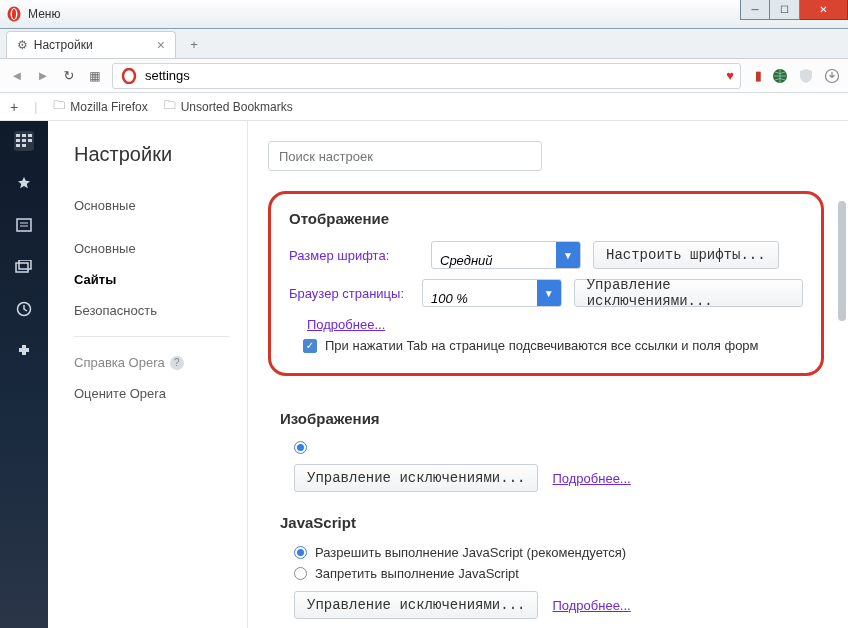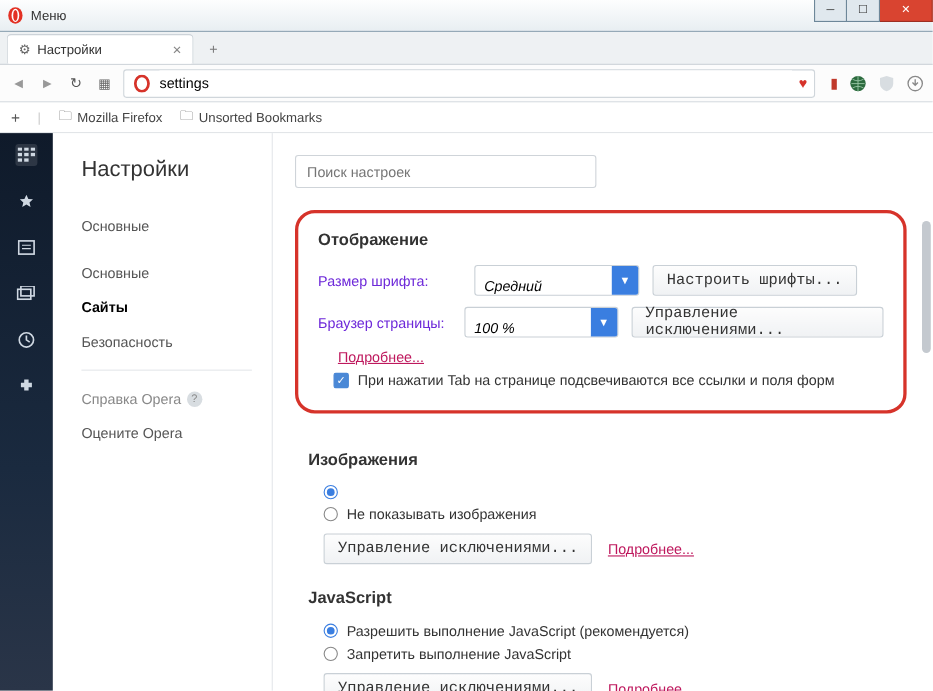--- a/index.html
+++ b/index.html
@@ -60,21 +60,21 @@
 .section-title { font-size: 15px; font-weight: 600; color: #333; margin-bottom: 14px; }
 .highlight-box { border: 3px solid #d6332a; border-radius: 18px; padding: 14px 18px 14px 18px; margin-bottom: 34px; }
 .highlight-box .section-title { margin-top: 2px; }
 
 .row { display: flex; align-items: center; gap: 12px; margin-bottom: 10px; }
 .row-label { width: 130px; font-size: 13px; color: #6d28d9; }
 .select-ctl { width: 150px; height: 28px; border: 1px solid #c9d0d6; border-radius: 3px; display: flex; align-items: flex-end; background: #fff; font-style: italic; }
 .select-ctl span { flex: 1; padding: 0 8px; font-size: 13px; }
 .select-ctl .chev { width: 24px; height: 100%; background: #3a7ee0; color: #fff; display: flex; align-items: center; justify-content: center; font-size: 10px; border-radius: 0 2px 2px 0; }
 .btn { height: 28px; padding: 0 12px; border: 1px solid #c9d0d6; background: linear-gradient(#fdfdfd,#f0f2f4); border-radius: 3px; font-size: 14px; color: #333; display: flex; align-items: center; cursor: pointer; font-family: Liberation Mono, monospace; }
-.link { color: #be185d; font-size: 13px; text-decoration: underline; cursor: pointer; }
+.link { color: #6d28d9; font-size: 13px; text-decoration: underline; cursor: pointer; }
 .indent { padding-left: 18px; }
 
 .check-row, .radio-row { display: flex; align-items: center; gap: 8px; font-size: 13px; color: #333; margin: 6px 0 6px 14px; }
 .checkbox { width: 14px; height: 14px; border: 1px solid #4a88d6; background: #4a88d6; border-radius: 2px; display: flex; align-items: center; justify-content: center; color: #fff; font-size: 10px; }
 .radio { width: 13px; height: 13px; border: 1px solid #888; border-radius: 50%; display: flex; align-items: center; justify-content: center; }
 .radio.checked { border-color: #3a7ee0; }
 .radio.checked::after { content: ''; width: 7px; height: 7px; background: #3a7ee0; border-radius: 50%; }
 
 .img-row-controls { display: flex; align-items: center; gap: 14px; margin: 10px 0 0 14px; }
 
@@ -248,24 +248,20 @@
         <span>При нажатии Tab на странице подсвечиваются все ссылки и поля форм</span>
       </div>
     </div>
 
     
     <div class="section">
       <div class="section-title">Изображения</div>
       <div class="radio-row">
         <div class="radio checked"></div>
       </div>
-      <div class="radio-row">
-        <div class="radio"></div>
-        <span>Не показывать изображения</span>
-      </div>
       <div class="img-row-controls">
         <div class="btn">Управление исключениями...</div>
         <span class="link">Подробнее...</span>
       </div>
     </div>
 
     
     <div class="section">
       <div class="section-title">JavaScript</div>
       <div class="radio-row">

